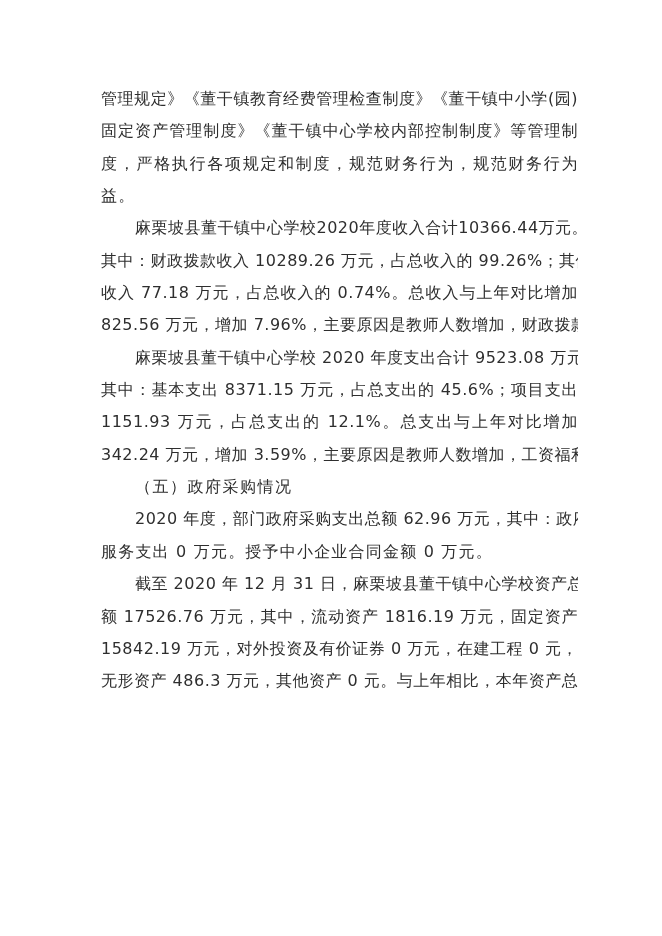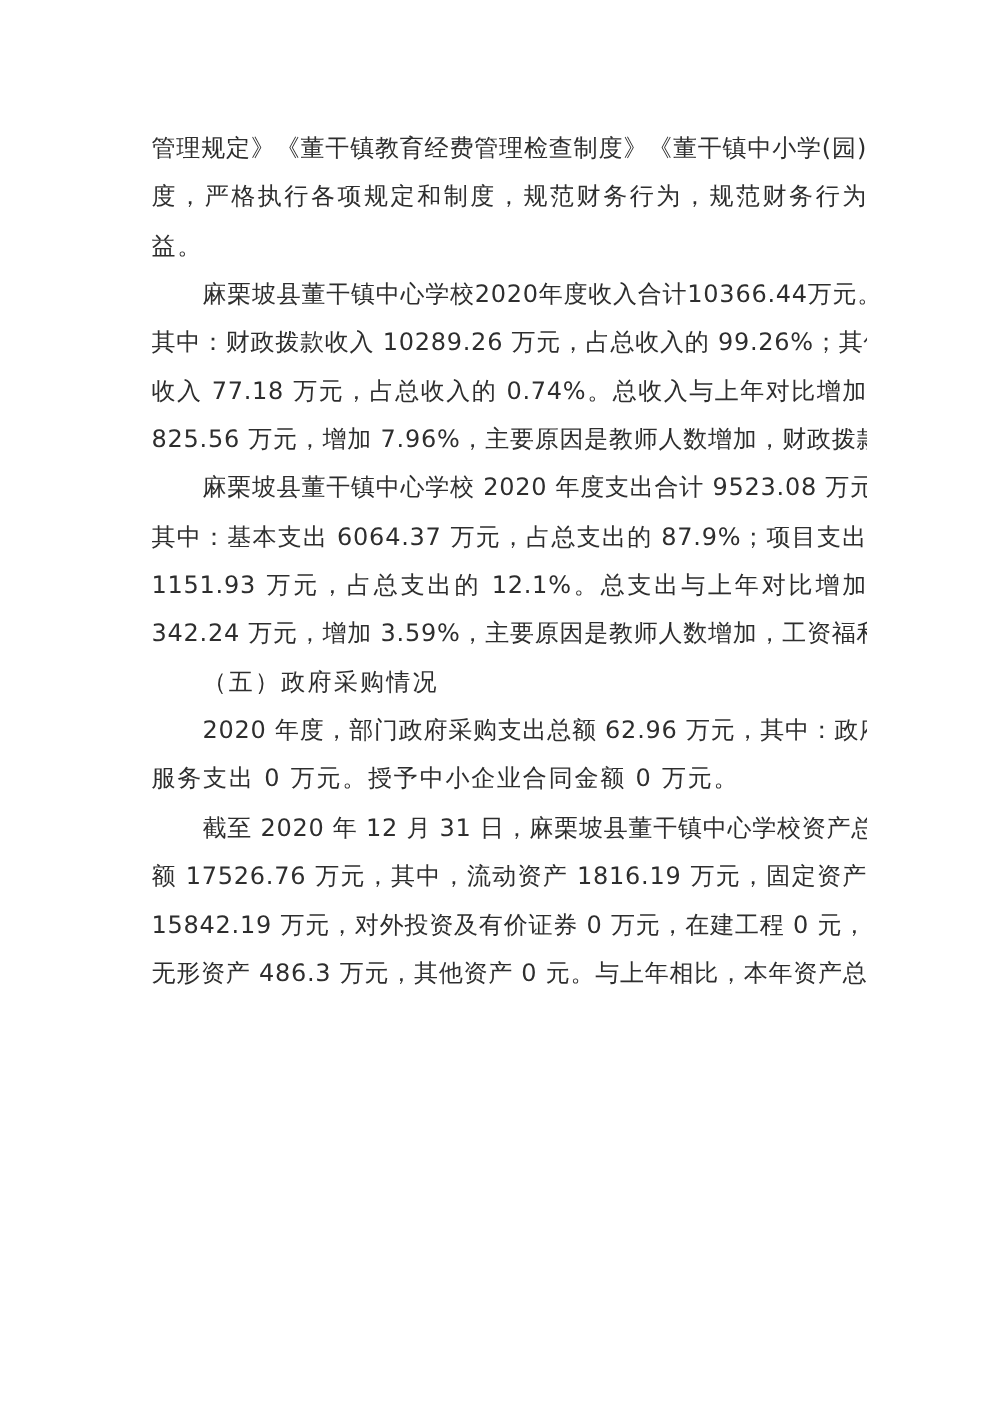--- a/index.html
+++ b/index.html
@@ -22,35 +22,36 @@
   .line.heading { padding-left: 34px; text-align-last: left; letter-spacing: 1.5px; }
 </style>
 </head>
 <body>
 
 <div class="page">
   <div class="content">
 
     <div>
       <div class="line">管理规定》《董干镇教育经费管理检查制度》《董干镇中小学(园)</div>
+      <div class="line">固定资产管理制度》《董干镇中心学校内部控制制度》等管理制</div>
       <div class="line">度，严格执行各项规定和制度，规范财务行为，规范财务行为</div>
       <div class="line last">益。</div>
     </div>
 
 
     <div>
       <div class="line indent">麻栗坡县董干镇中心学校2020年度收入合计10366.44万元。</div>
       <div class="line">其中：财政拨款收入 10289.26 万元，占总收入的 99.26%；其他</div>
       <div class="line">收入 77.18 万元，占总收入的 0.74%。总收入与上年对比增加</div>
       <div class="line">825.56 万元，增加 7.96%，主要原因是教师人数增加，财政拨款</div>
     </div>
 
     <div>
       <div class="line indent">麻栗坡县董干镇中心学校 2020 年度支出合计 9523.08 万元。</div>
-      <div class="line">其中：基本支出 6064.37 万元，占总支出的 87.9%；项目支出</div>
+      <div class="line">其中：基本支出 8371.15 万元，占总支出的 45.6%；项目支出</div>
       <div class="line">1151.93 万元，占总支出的 12.1%。总支出与上年对比增加</div>
       <div class="line">342.24 万元，增加 3.59%，主要原因是教师人数增加，工资福利</div>
     </div>
 
     <div class="line heading">（五）政府采购情况</div>
 
     <div>
       <div class="line indent">2020 年度，部门政府采购支出总额 62.96 万元，其中：政府</div>
       <div class="line last">服务支出 0 万元。授予中小企业合同金额 0 万元。</div>
     </div>

